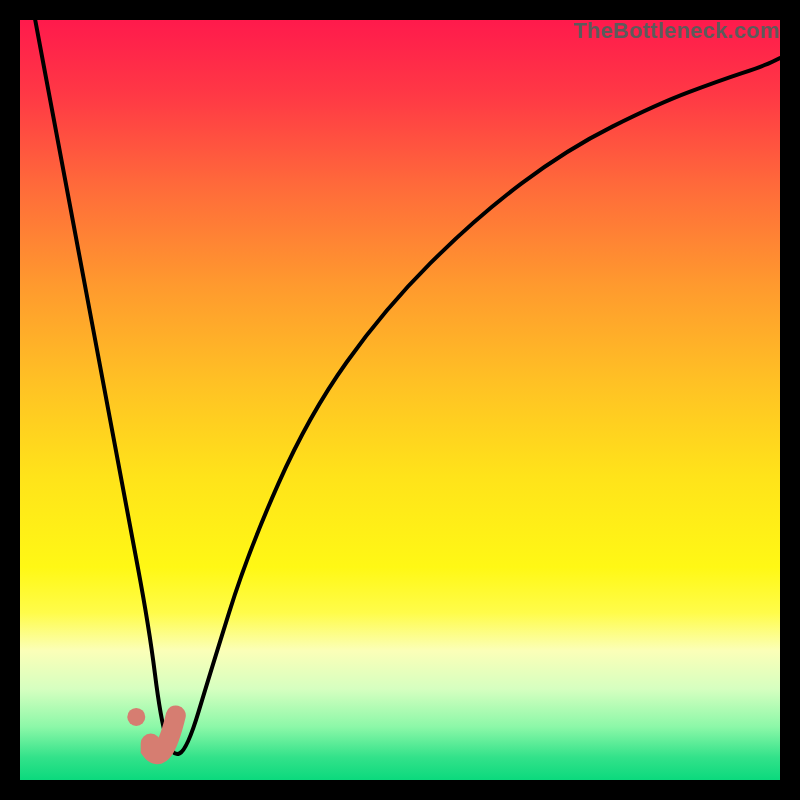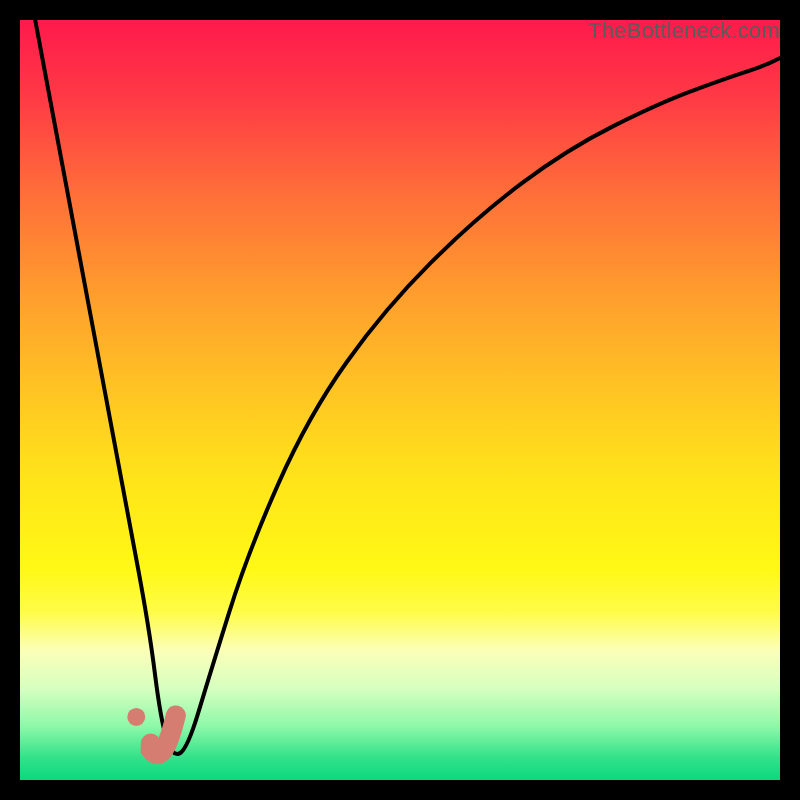--- a/index.html
+++ b/index.html
@@ -18,21 +18,21 @@
     width: 760px;
     height: 760px;
     background: #000;
   }
   .watermark {
     position: absolute;
     top: -2px;
     right: 0;
     color: #5b5b5b;
     font-size: 22px;
-    font-weight: 400;
+    font-weight: 700;
     letter-spacing: 0.2px;
     white-space: nowrap;
     z-index: 5;
   }
   svg { display: block; }
 </style>
 </head>
 <body>
 
 <div class="frame">

